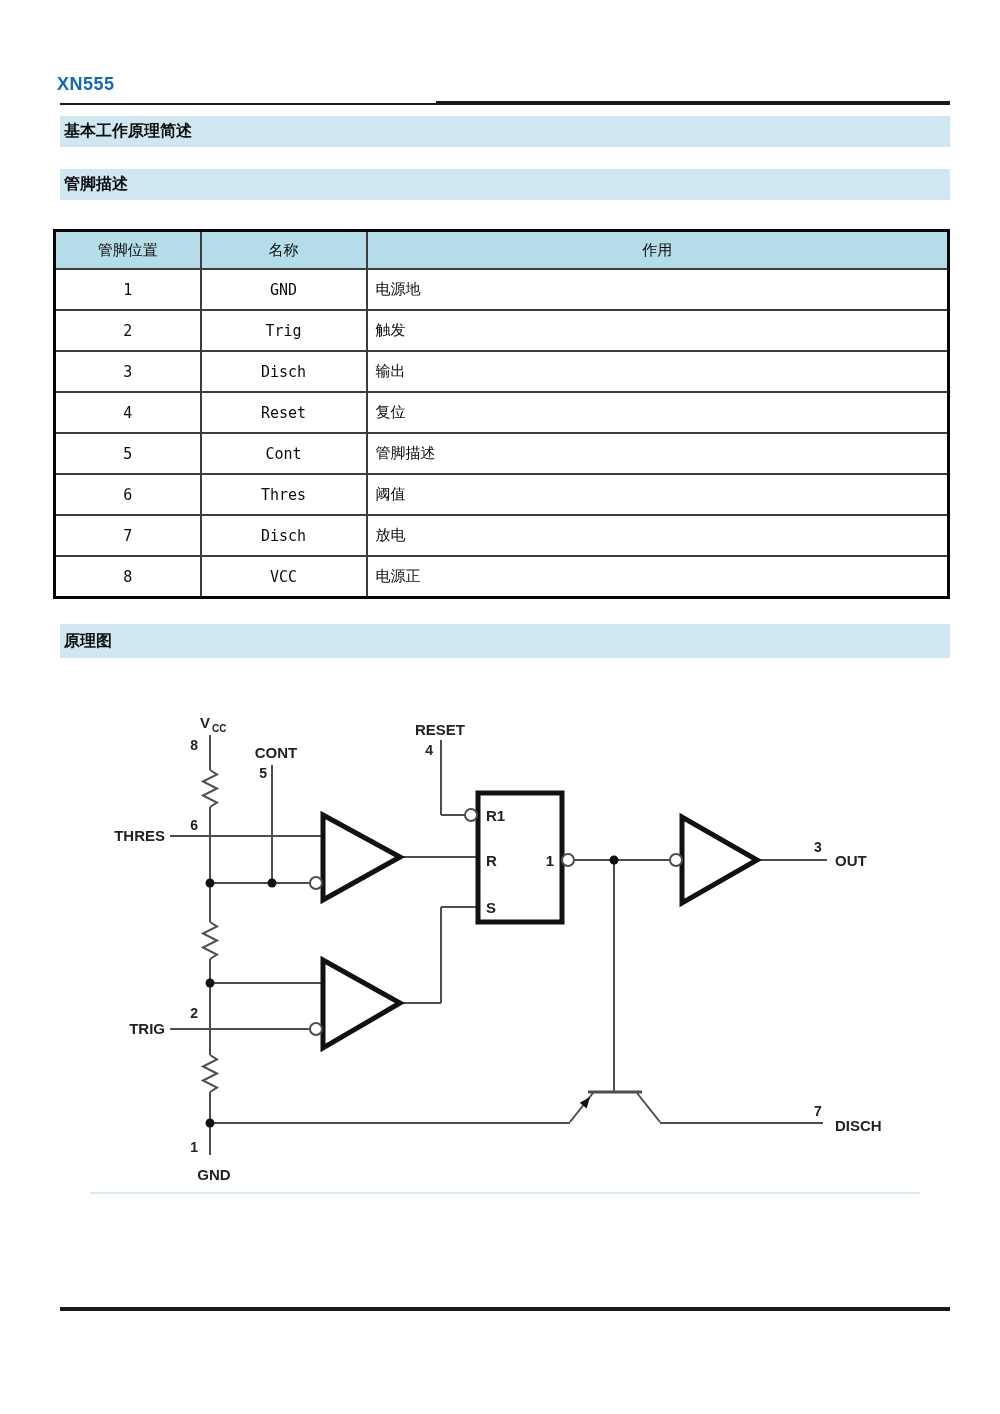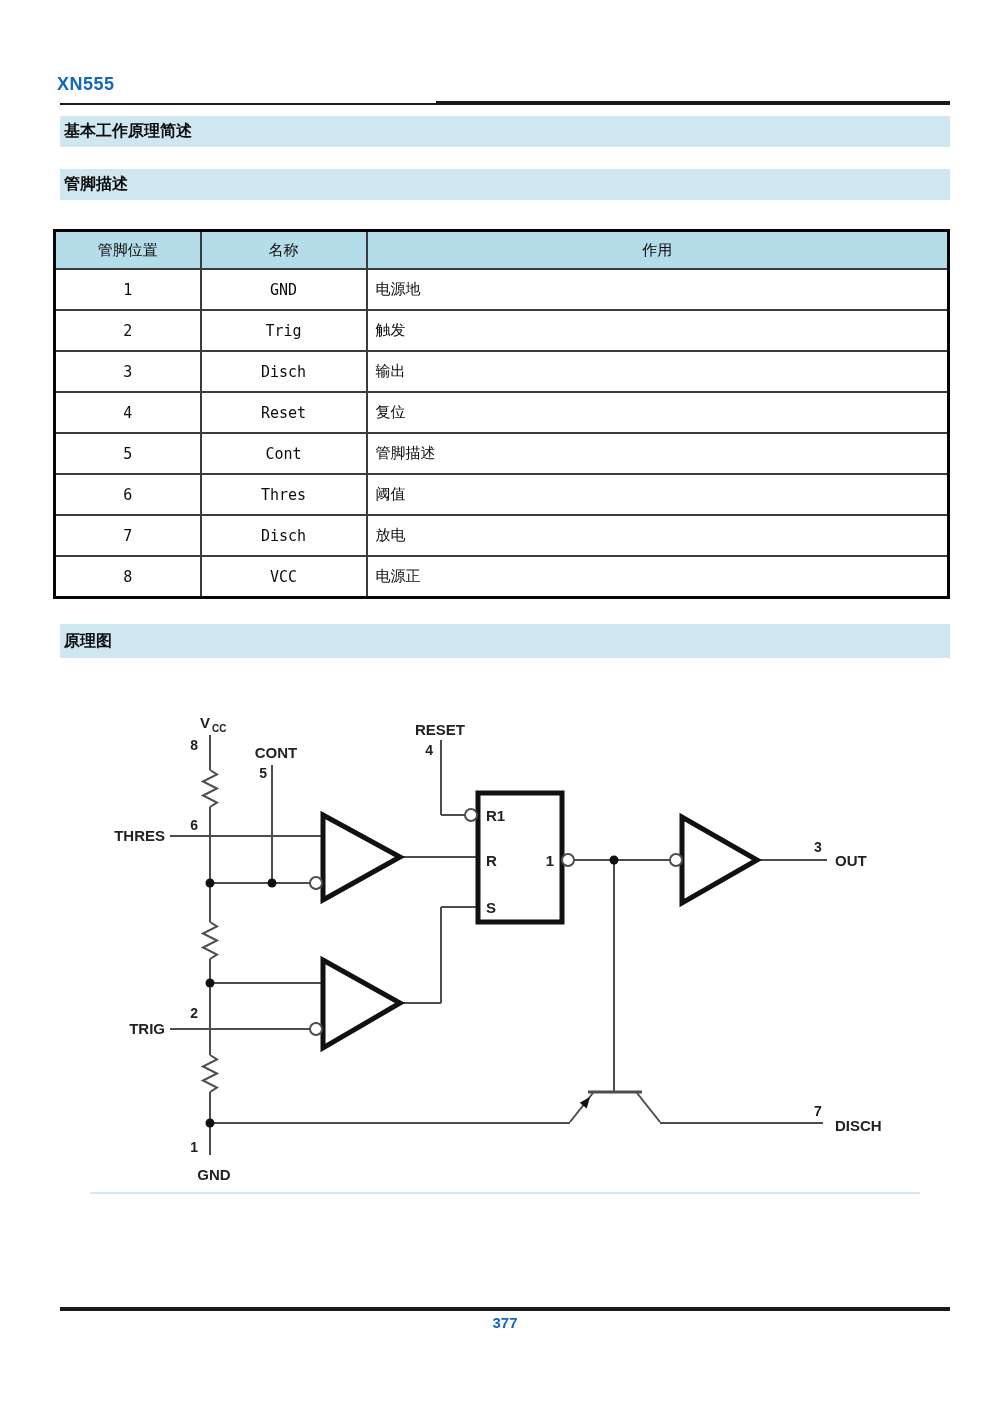--- a/index.html
+++ b/index.html
@@ -220,15 +220,14 @@
     <text class="sch-label" x="115" y="344" text-anchor="end">TRIG</text>
     <text class="sch-pin" x="148" y="462" text-anchor="end">1</text>
     <text class="sch-label" x="164" y="490" text-anchor="middle">GND</text>
     <text class="sch-pin" x="768" y="426" text-anchor="middle">7</text>
     <text class="sch-label" x="785" y="441">DISCH</text>
   </svg>
 
   <div class="abs" id="divider"></div>
 
   <div class="abs" id="footer-rule"></div>
-  <div class="abs" id="page-number">377</div>
 
 </div>
 
 </body></html>

